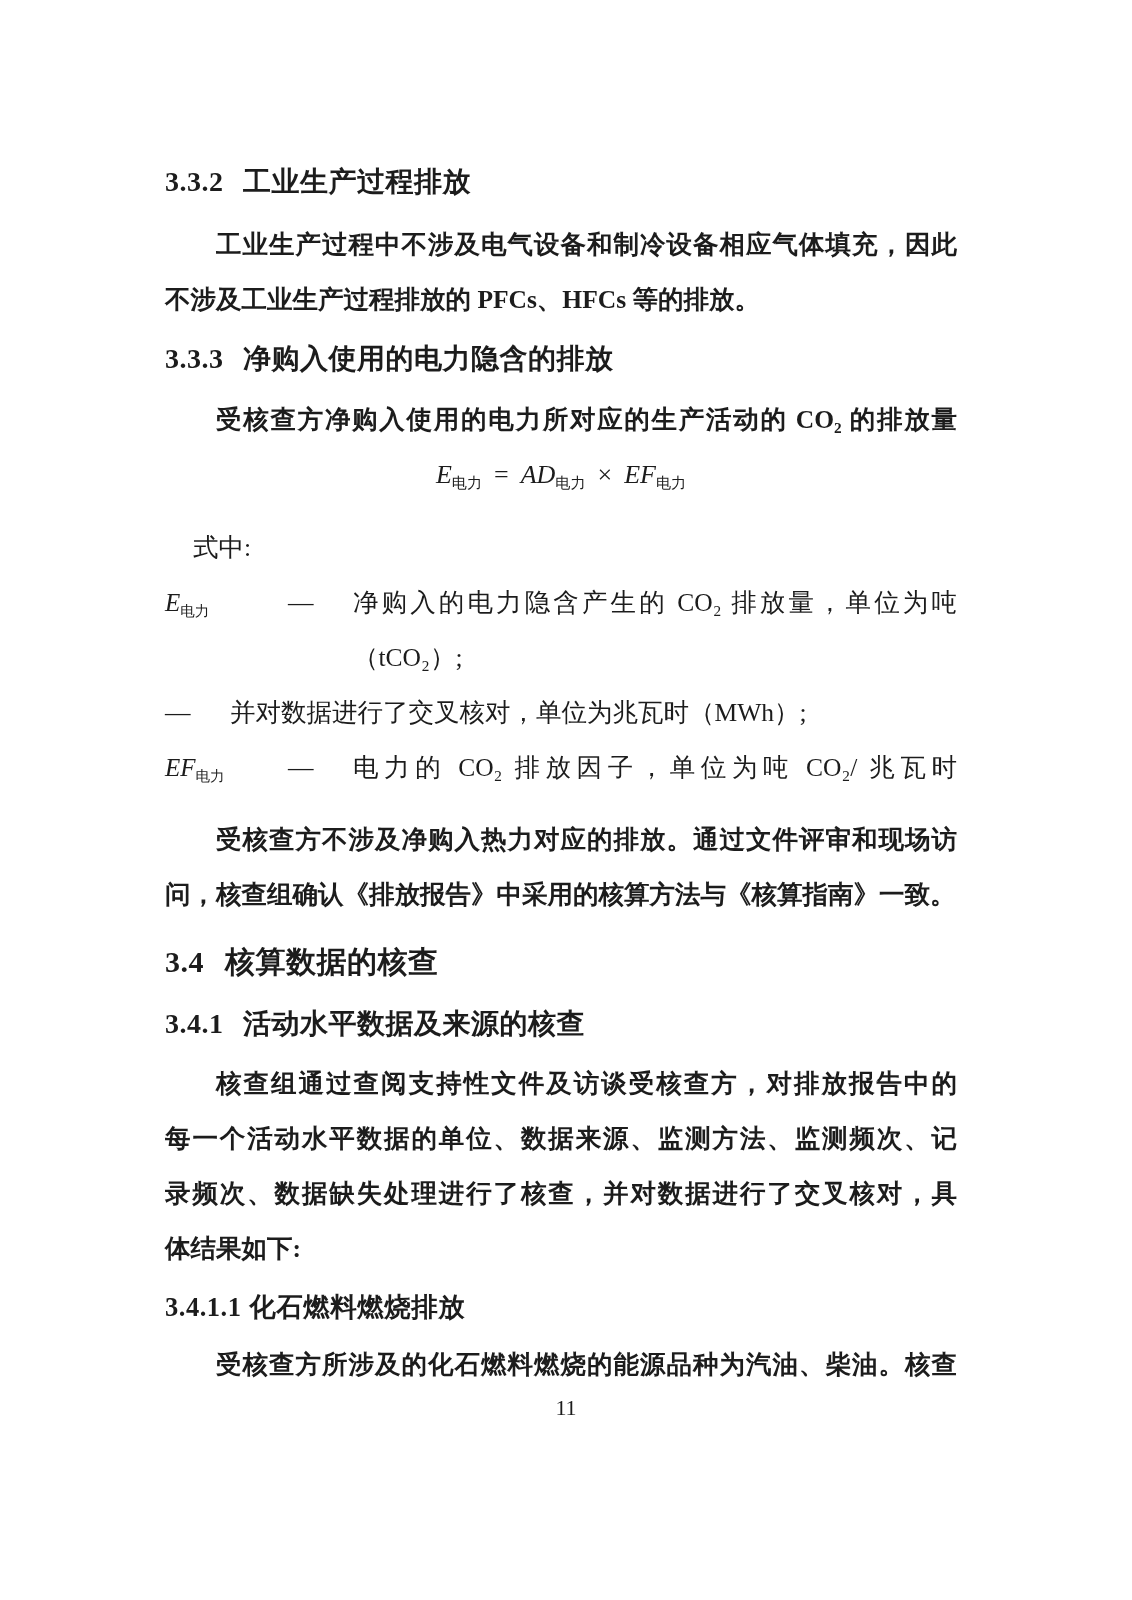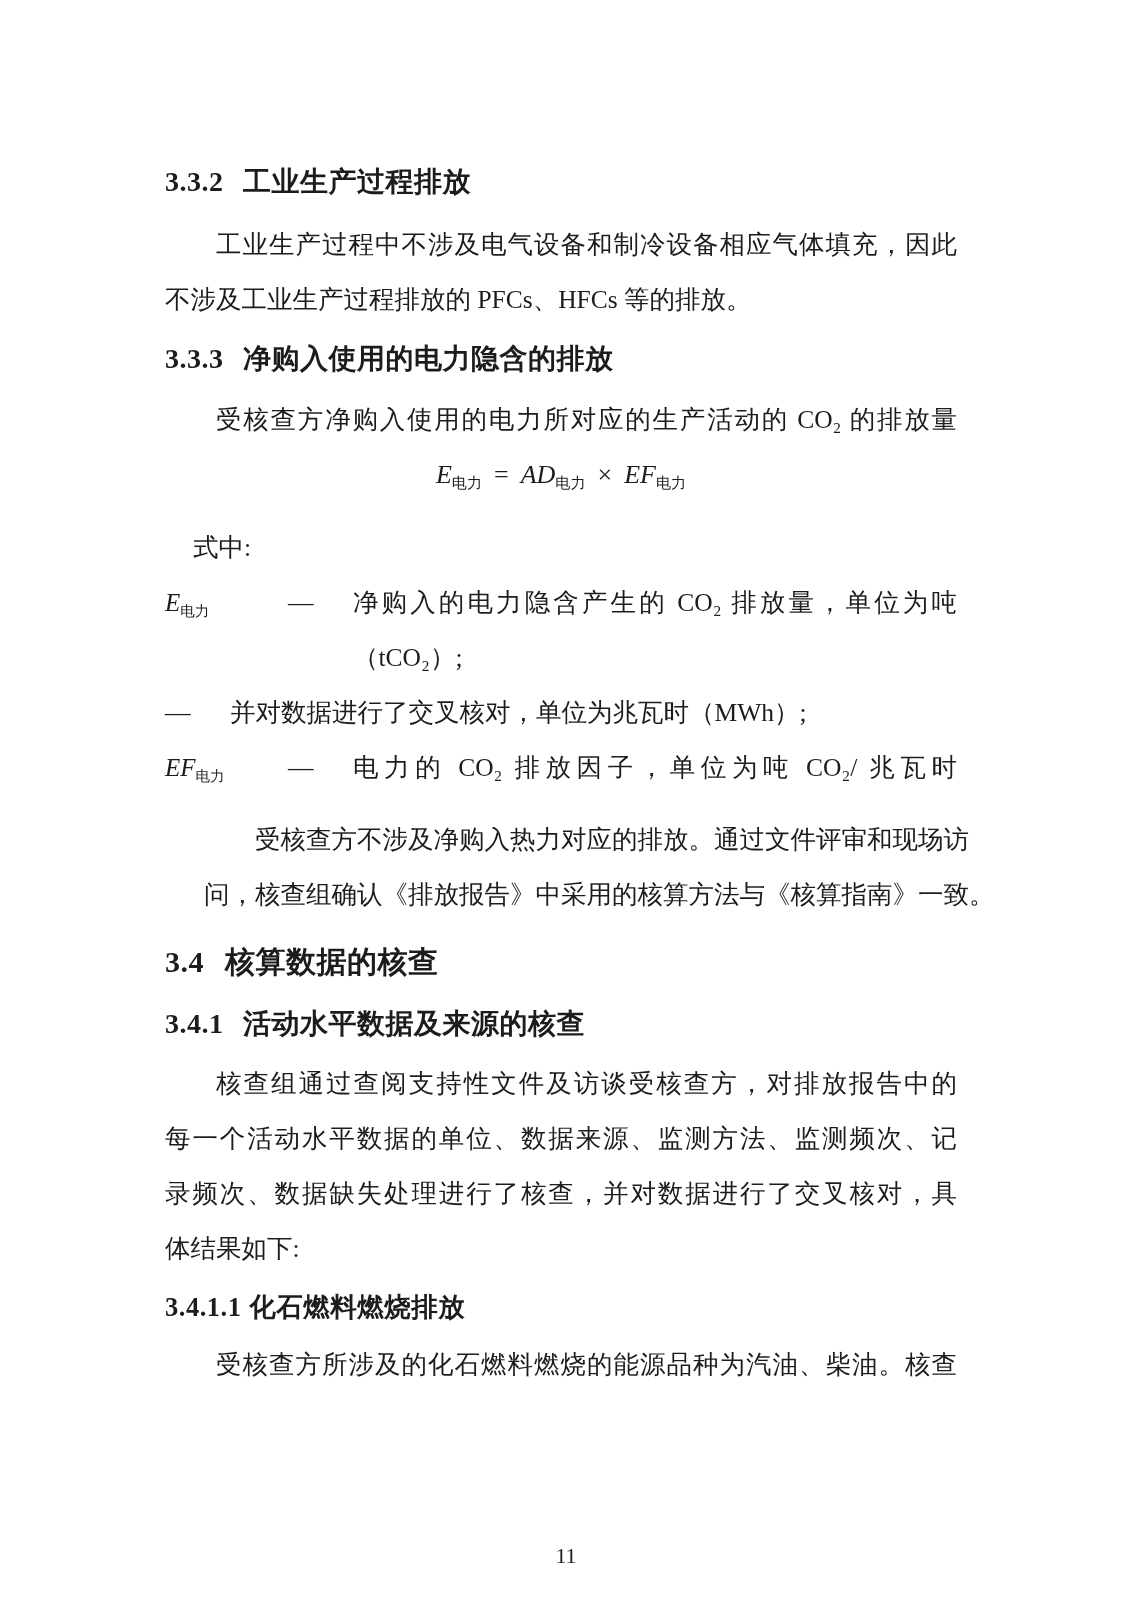--- a/index.html
+++ b/index.html
@@ -26,24 +26,24 @@
   
   .tline {
     font-size: 25.5px;
     line-height: 55px;
     text-align: justify;
     text-align-last: justify;
     white-space: nowrap;
   }
   .tline-last { text-align-last: left; }
   .para-cont .tline-last { text-align-last: justify; } 
-  .para { margin-top: 6px; }
+  .para { margin-top: 6px; font-weight: bold; }
   .para > .tline:first-child { text-indent: 2em; }
   .p332 { margin-top: 8px; }
-  .p333b { margin-top: 8px; margin-left: 39px; }
+  .p333b { margin-top: 8px; }
   .p341 { margin-top: 5px; }
   .p3411 { margin-top: 2px; }
   
   .formula {
     margin-top: 0px;
     text-align: center;
     font-size: 26px;
     line-height: 55px;
   }
   .fvar i { font-family: "Liberation Serif", "DejaVu Serif", serif; font-style: italic; }
@@ -69,21 +69,21 @@
     font-size: 25px; line-height: 55px;
     font-style: italic;
   }
   .defdash {
     width: 65px; flex: none;
     font-size: 25.5px; line-height: 55px;
   }
   .defdesc { flex: 1; }
   .pagenum {
     position: absolute;
-    left: 0; top: 1536px;
+    left: 0; top: 1388px;
     width: 100%;
     text-align: center;
     font-size: 22px;
     line-height: 40px;
   }
 </style>
 </head>
 <body>
 
 <div class="content">

